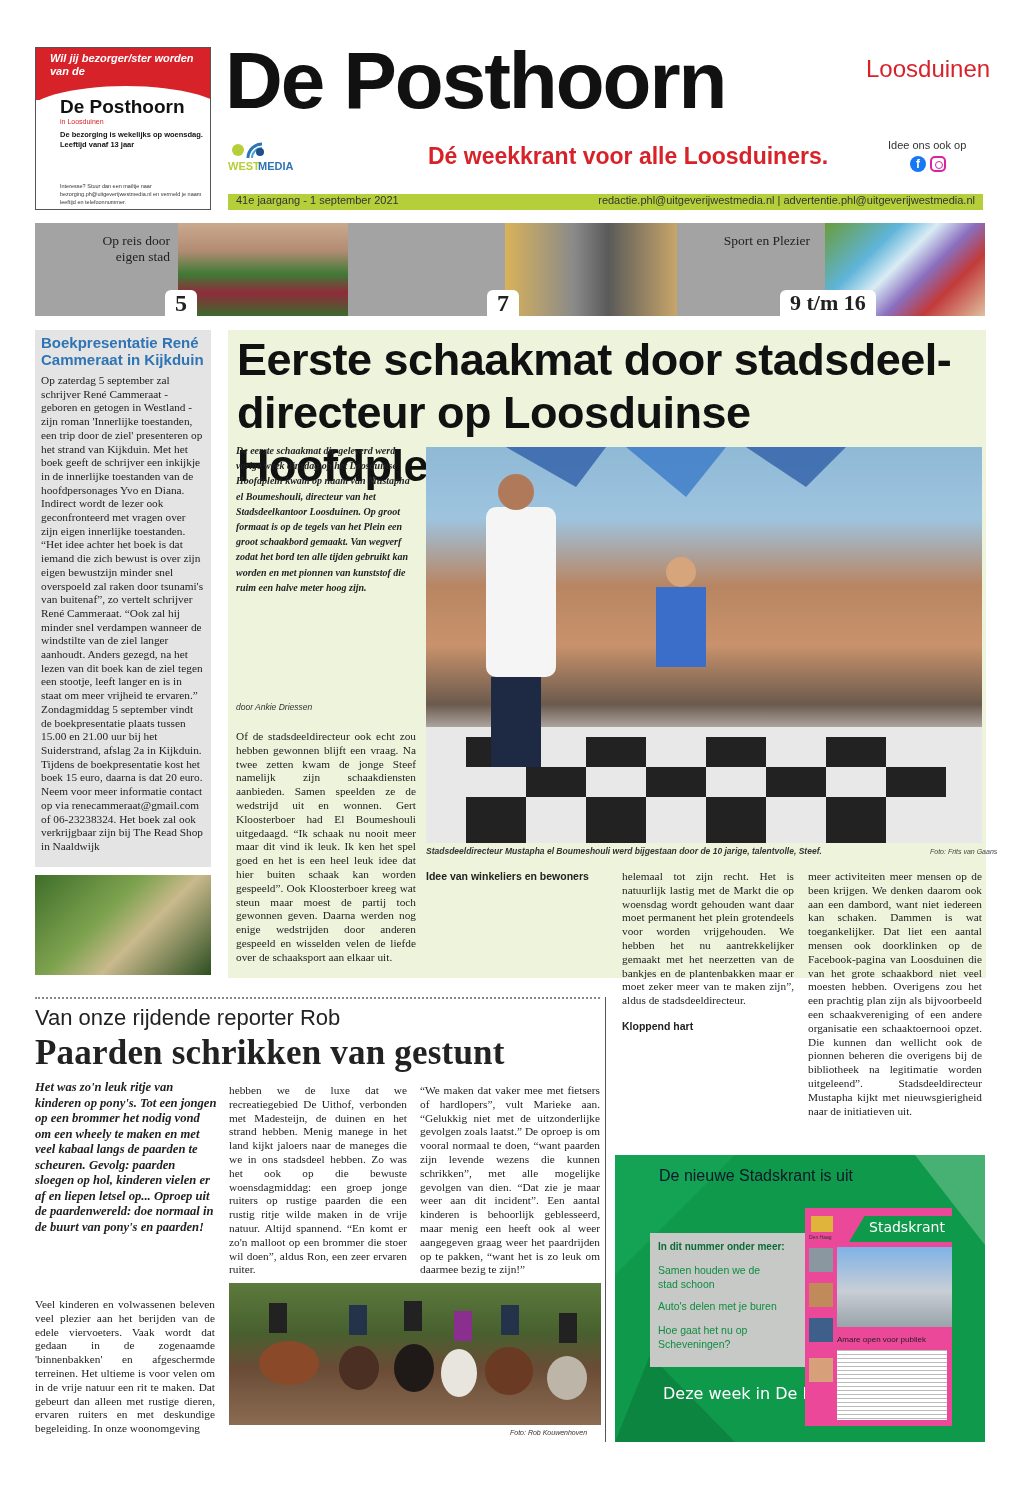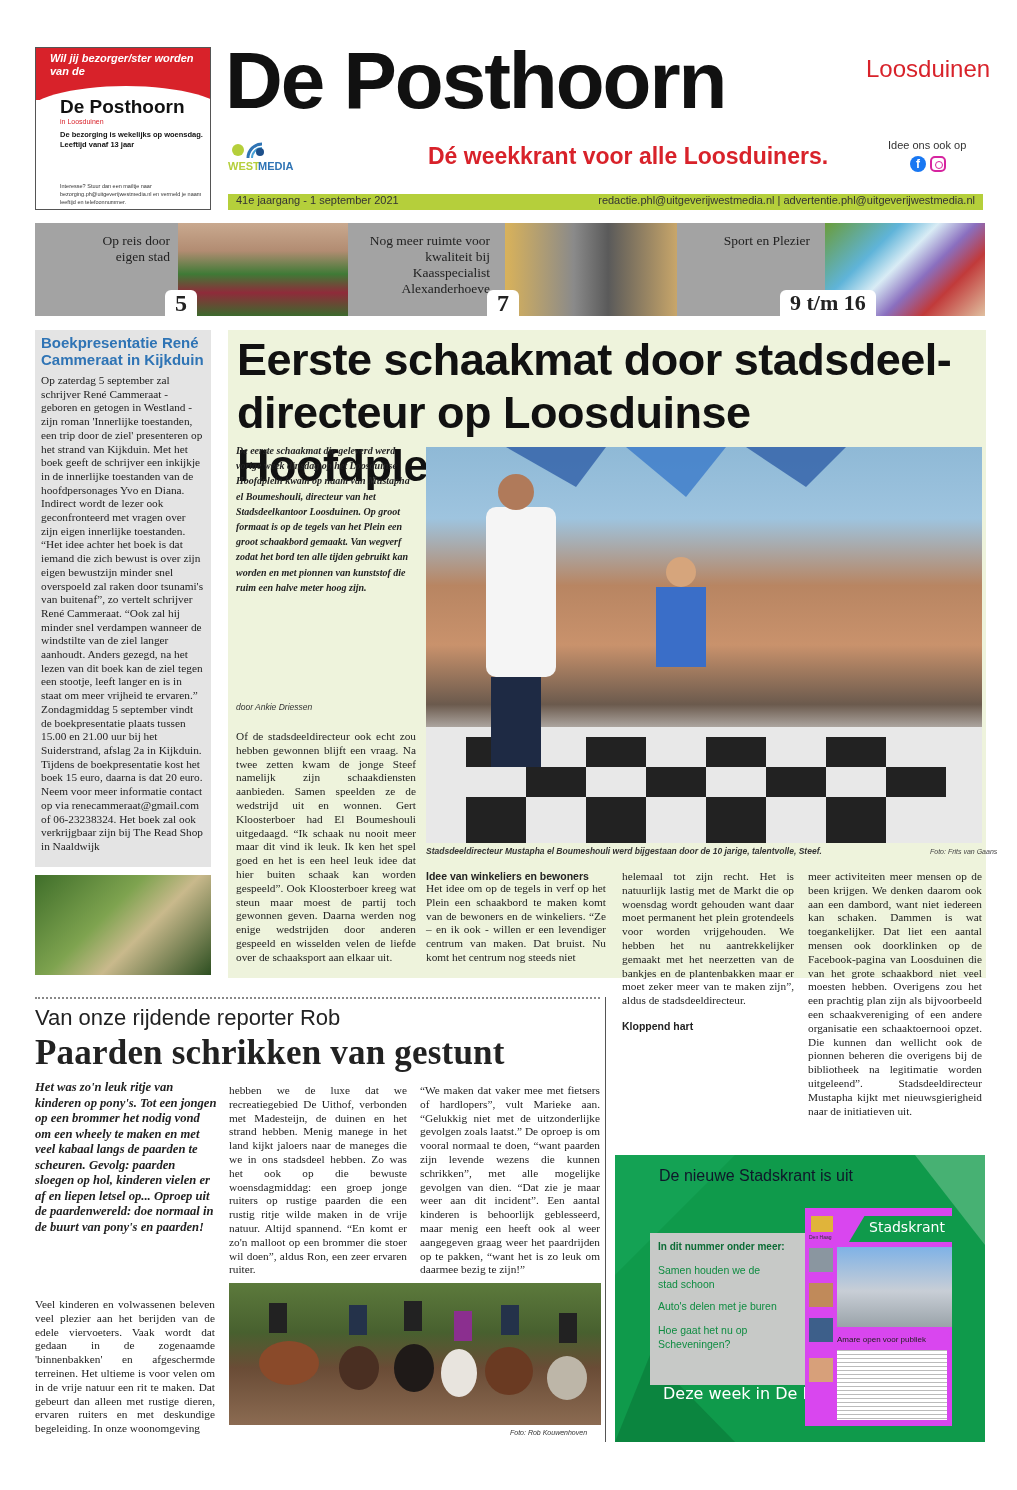--- a/index.html
+++ b/index.html
@@ -44,25 +44,25 @@
 .subhead{font-size:10.5px;font-weight:bold;color:#222}
 .dotted{left:35px;top:997px;width:565px;border-top:2px dotted #888}
 .vline{left:605px;top:997px;height:445px;border-left:1px solid #555}
 .kicker{left:35px;top:1005px;font-size:22px;color:#222}
 .h2{left:35px;top:1033px;font-size:35px;font-weight:bold;color:#222;letter-spacing:0.2px}
 .lead2{left:35px;top:1080px;width:182px;font-size:12.6px;font-weight:bold;font-style:italic;line-height:15.5px;color:#222}
 .horse-photo{left:229px;top:1283px;width:372px;height:142px;background:linear-gradient(180deg,#5c7a3c 0%,#48602f 35%,#6a4c36 60%,#8b6b52 100%)}
 .horse-credit{left:510px;top:1429px;font-size:7px;font-style:italic;color:#333}
 .ad2{left:615px;top:1155px;width:370px;height:287px;background:#0f9a4b;overflow:hidden}
 .ad2-title{position:absolute;left:44px;top:12px;font-size:16px;color:#0f172a;font-family:Liberation Sans, sans-serif}
-.ad2-grey{position:absolute;left:35px;top:78px;width:160px;height:152px;background:#c7c9c7}
+.ad2-grey{position:absolute;left:35px;top:78px;width:160px;height:134px;background:#c7c9c7}
 .ad2-grey-head{position:absolute;left:8px;top:8px;font-size:10px;font-weight:bold;color:#0b6b35}
 .ad2-item{position:absolute;left:8px;font-size:10.5px;color:#0f8c42;line-height:14px}
 .ad2-week{position:absolute;left:48px;top:228px;font-size:16px;color:#fff;line-height:21px;font-family:"DejaVu Sans",sans-serif}
-.ad2-paper{position:absolute;left:190px;top:53px;width:147px;height:218px;background:#d946ef}
+.ad2-paper{position:absolute;left:190px;top:53px;width:147px;height:218px;background:#ec4899}
 .ad2-paper-band{position:absolute;left:44px;top:8px;width:103px;height:26px;background:#0f9a4b;clip-path:polygon(15% 0,100% 0,100% 100%,0 100%)}
 .ad2-paper-title{position:absolute;left:64px;top:11px;font-size:14px;color:#fff;font-family:"DejaVu Sans",sans-serif}
 .ad2-paper-head{position:absolute;left:32px;top:127px;font-size:8px;color:#222}
 .ad2-paper-img{position:absolute;left:32px;top:39px;width:115px;height:80px;background:linear-gradient(180deg,#7fb2e6,#c8ced6 55%,#9aa3a9)}
 </style>
 </head>
 <body>
 
 <div class="abs ad-box">
   <div class="ad-red"></div>
@@ -95,21 +95,20 @@
 <div class="abs greenbar sans">
   <span>41e jaargang - 1 september 2021</span>
   <span>redactie.phl@uitgeverijwestmedia.nl  |  advertentie.phl@uitgeverijwestmedia.nl</span>
 </div>
 
 <div class="abs teasers">
   <div class="teaser-text" style="left:40px;top:10px;width:95px">Op reis door eigen stad</div>
   <div class="teaser-img" style="left:143px;width:170px;background:linear-gradient(180deg,#c9a98f 0%,#b28c72 30%,#3f7a36 55%,#8f2b3a 75%,#3c6a2d 100%)"></div>
   <div class="pagenum" style="left:130px">5</div>
 
-  <div class="teaser-text" style="left:320px;top:10px;width:135px">Nog meer ruimte voor kwaliteit bij Kaasspecialist Alexanderhoeve</div>
   <div class="teaser-img" style="left:470px;width:172px;background:linear-gradient(90deg,#d9b25a 0%,#8a8a8a 40%,#5a5a5a 60%,#c8a66a 100%)"></div>
   <div class="pagenum" style="left:452px">7</div>
 
   <div class="teaser-text" style="left:660px;top:10px;width:115px">Sport en Plezier</div>
   <div class="teaser-img" style="left:790px;width:160px;background:linear-gradient(135deg,#6a9c3a 0%,#5fb4d9 30%,#d9ecf5 45%,#8a6fbf 60%,#c13a3a 75%,#e0c0a0 100%)"></div>
   <div class="pagenum" style="left:745px;font-size:22px">9 t/m 16</div>
 </div>
 
 <div class="abs sidebar">
   <div class="sb-title sans">Boekpresentatie René Cammeraat in Kijkduin</div>
@@ -146,21 +145,20 @@
     <circle cx="90" cy="45" r="18" fill="#b07a5a"></circle>
     <rect x="230" y="140" width="50" height="80" fill="#3a6ec8"></rect>
     <circle cx="255" cy="125" r="15" fill="#d6a57c"></circle>
   </svg>
 </div>
 <div class="abs caption sans">Stadsdeeldirecteur Mustapha el Boumeshouli werd bijgestaan door de 10 jarige, talentvolle, Steef.</div>
 <div class="abs credit sans">Foto: Frits van Gaans</div>
 
 <div class="abs" style="left:426px;top:870px;width:180px">
   <div class="subhead sans">Idee van winkeliers en bewoners</div>
-  <div class="col-body">Het idee om op de tegels in verf op het Plein een schaakbord te maken komt van de bewoners en de winkeliers. “Ze – en ik ook - willen er een levendiger centrum van maken. Dat bruist. Nu komt het centrum nog steeds niet</div>
 </div>
 <div class="abs" style="left:622px;top:870px;width:172px">
   <div class="col-body">helemaal tot zijn recht. Het is natuurlijk lastig met de Markt die op woensdag wordt gehouden want daar moet permanent het plein grotendeels voor worden vrijgehouden. We hebben het nu aantrekkelijker gemaakt met het neerzetten van de bankjes en de plantenbakken maar er moet zeker meer van te maken zijn”, aldus de stadsdeeldirecteur.</div>
   <div class="subhead sans" style="margin-top:12px">Kloppend hart</div>
 </div>
 <div class="abs col-body" style="left:808px;top:870px;width:174px">meer activiteiten meer mensen op de been krijgen. We denken daarom ook aan een dambord, want niet iedereen kan schaken. Dammen is wat toegankelijker. Dat liet een aantal mensen ook doorklinken op de Facebook-pagina van Loosduinen die van het grote schaakbord niet veel moesten hebben. Overigens zou het een prachtig plan zijn als bijvoorbeeld een schaakvereniging of een andere organisatie een schaaktoernooi opzet. Die kunnen dan wellicht ook de pionnen beheren die overigens bij de bibliotheek na legitimatie worden uitgeleend”. Stadsdeeldirecteur Mustapha kijkt met nieuwsgierigheid naar de initiatieven uit.</div>
 
 <div class="abs dotted"></div>
 <div class="abs vline"></div>
 <div class="abs kicker sans">Van onze rijdende reporter Rob</div>

